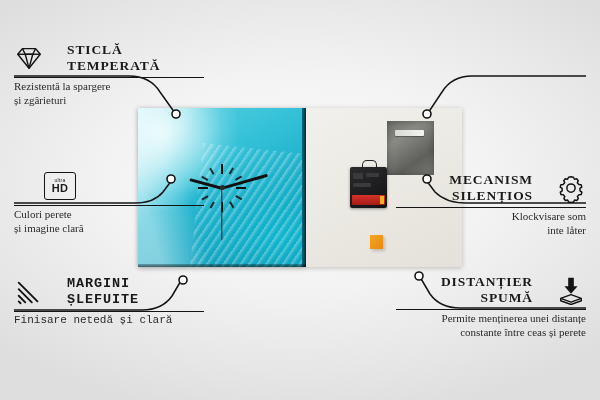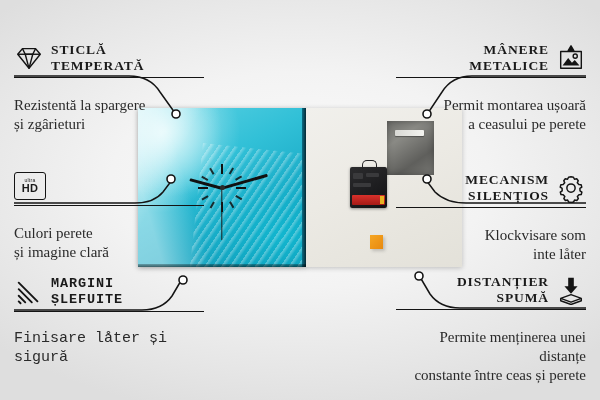--- a/index.html
+++ b/index.html
@@ -111,47 +111,48 @@
   .md2{left:44%;top:14%;width:34%;height:10%;}
   .md3{left:10%;top:38%;width:48%;height:12%;}
   .spacer{
     position:absolute;left:41%;top:80%;width:8.5%;height:9%;
     background:linear-gradient(135deg,#f5a623,#e8890e);
     box-shadow:2px 2px 3px rgba(0,0,0,.18);
   }
 
   
   .callout{position:absolute;width:190px;}
-  .callout .head{display:flex;align-items:center;gap:7px;}
+  .callout .head{display:flex;align-items:center;gap:23px;}
   .callout .ttl{
     font-size:13.5px;font-weight:bold;letter-spacing:.9px;line-height:1.18;
     text-transform:uppercase;white-space:pre-line;
   }
   .callout .rule{height:1.4px;background:#141414;margin-top:3px;}
   .callout .sub{
-    font-size:15px;line-height:1.25;margin-top:18px;color:#2a2a2a;white-space:pre-line;
+    font-size:11px;line-height:1.25;margin-top:2px;color:#2a2a2a;white-space:pre-line;
   }
   .left{left:14px;text-align:left;}
   .left .head{justify-content:flex-start;}
   .right{left:396px;text-align:right;}
   .right .head{justify-content:flex-end;}
   .ico{flex:0 0 auto;width:30px;height:30px;display:block;}
   .ico svg{display:block;width:30px;height:30px;}
 
   .c-glass{top:42px;}
   .c-print{top:172px;}
   .c-edge{top:276px;font-family:Liberation Mono, monospace;}
   .c-hang{top:42px;}
   .c-mech{top:172px;}
   .c-foam{top:274px;}
 
   .hd-box{
     width:30px;height:26px;border:1.6px solid #141414;border-radius:3px;
     display:flex;flex-direction:column;align-items:center;justify-content:center;
     line-height:1;
+    margin-left:30px;
   }
   .hd-box .u{font-size:5px;letter-spacing:.3px;font-family:"Liberation Sans",sans-serif;}
   .hd-box .h{font-size:11px;font-weight:bold;font-family:"Liberation Sans",sans-serif;letter-spacing:.2px;}
 
   
   .leads{position:absolute;inset:0;pointer-events:none;}
 </style>
 </head>
 <body>
 
@@ -272,41 +273,23 @@
           <path d="M5 6 L25 26"></path>
             <path d="M5 13 L19 27"></path>
             <path d="M5 20 L12 27"></path>
             <path d="M5 26 L7 28"></path>
         </svg>
       </span>
       <span class="ttl">MARGINI
 ȘLEFUITE</span>
     </div>
     <div class="rule"></div>
-    <div class="sub">Finisare låter și sigură</div>
-  </div>
-
-  <div class="callout right c-hang">
-    <div class="head">
-      <span class="ttl">MÂNERE
-METALICE</span>
-      <span class="ico">
-        <svg viewBox="0 0 32 32" fill="none" stroke="#141414" stroke-width="1.5" stroke-linejoin="round">
-          <rect x="5" y="9" width="22" height="18"></rect>
-          <path d="M16 3 L13 8 H19 Z" fill="#141414"></path>
-          <path d="M16 5 V9"></path>
-          <path d="M7 24 L13 16 L17 21 L20 18 L25 24 Z" fill="#141414" stroke="none"></path>
-          <circle cx="20.5" cy="14" r="2.2"></circle>
-        </svg>
-      </span>
-    </div>
-    <div class="rule"></div>
-    <div class="sub">Permit montarea ușoară
-a ceasului pe perete</div>
-  </div>
+    <div class="sub">Finisare netedă și clară</div>
+  </div>
+
 
   <div class="callout right c-mech">
     <div class="head">
       <span class="ttl">MECANISM
 SILENȚIOS</span>
       <span class="ico">
         <svg viewBox="0 0 32 32" fill="none" stroke="#141414" stroke-width="1.6" stroke-linejoin="round">
           <path d="M16 4 l2.6 .5 1.1 2.2 2.4-.5 1.6 2.1 -1 2.2 1.7 1.8 2.4 .2 .7 2.6 -2 1.4 .1 2.5 2 1.4 -.7 2.6 -2.4 .2 -1.7 1.8 1 2.2 -1.6 2.1 -2.4-.5 -1.1 2.2 -2.6 .5 -2.6-.5 -1.1-2.2 -2.4 .5 -1.6-2.1 1-2.2 -1.7-1.8 -2.4-.2 -.7-2.6 2-1.4 -.1-2.5 -2-1.4 .7-2.6 2.4-.2 1.7-1.8 -1-2.2 1.6-2.1 2.4 .5 1.1-2.2 Z"></path>
           <circle cx="16" cy="16" r="4.4"></circle>
         </svg>

